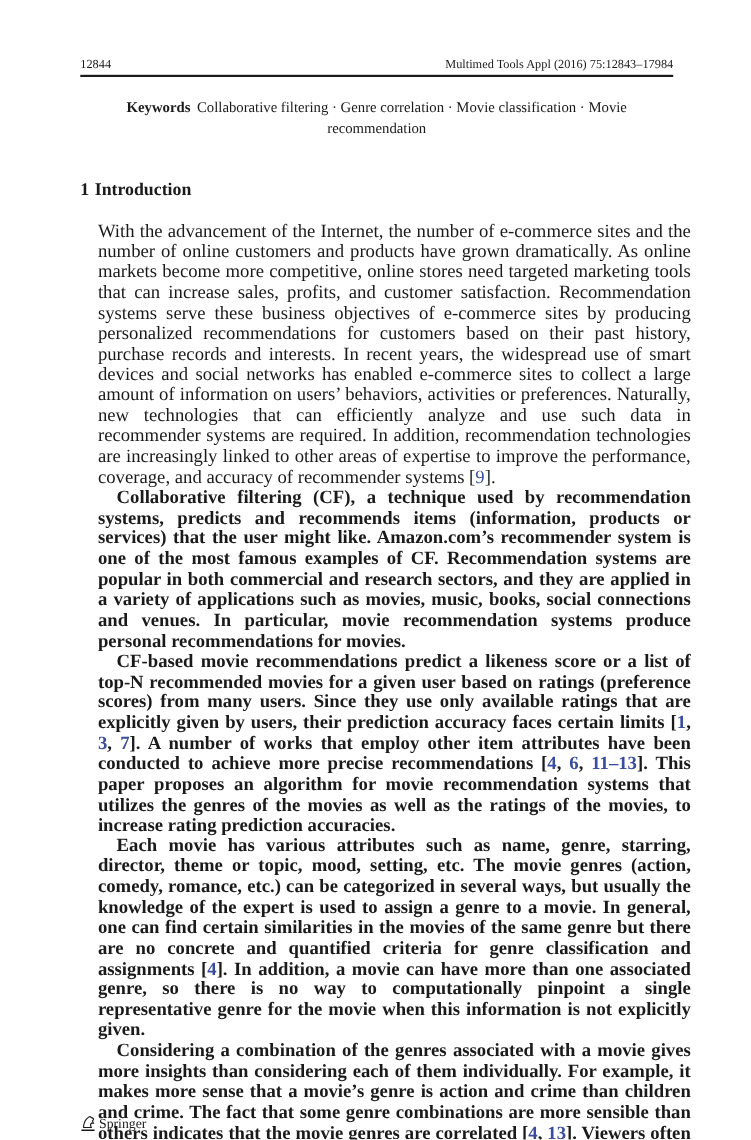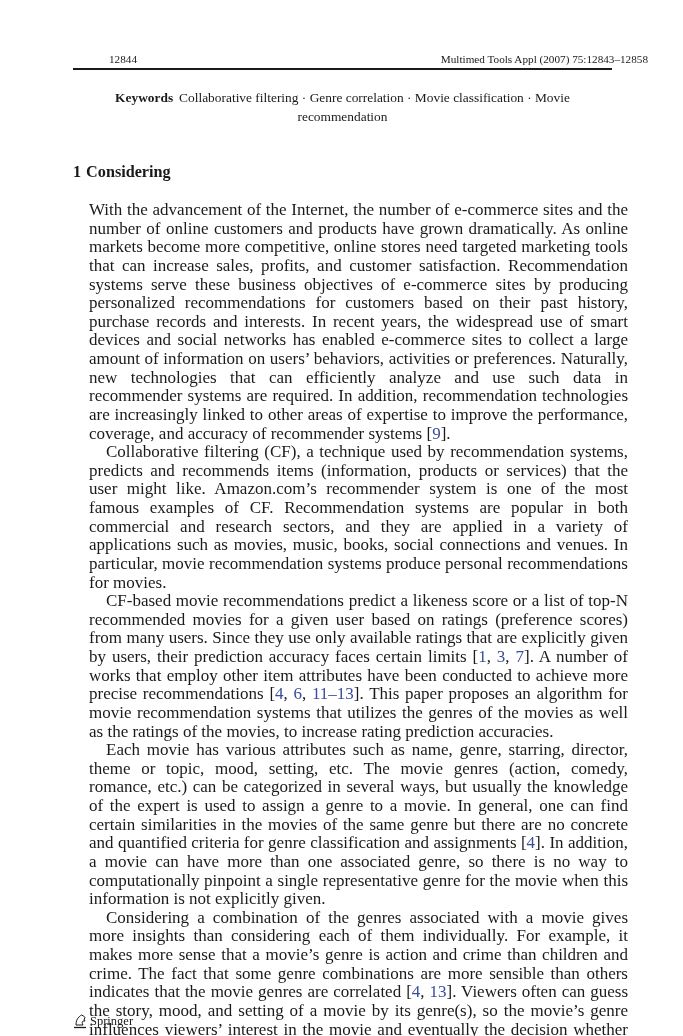--- a/index.html
+++ b/index.html
@@ -1,50 +1,50 @@
 <!DOCTYPE html>
 <html><head>
   <meta charset="utf-8">
   <style>
     html, body { margin: 0; padding: 0; background: #ffffff; }
     body { width: 683px; height: 1036px; position: relative; overflow: hidden;
       font-family: "Liberation Serif", "DejaVu Serif", serif; color: #1a1a1a; }
     .page { position: absolute; left: 73px; top: 0; width: 539px; }
     .running-head { position: absolute; top: 51px; left: 0; width: 539px; height: 16px;
-      font-size: 11.2px; line-height: 16px; margin-left: 36px; }
+      font-size: 11.2px; line-height: 16px; }
     .running-head .pno { position: absolute; left: 0; top: 0; }
     .running-head .journal { position: absolute; right: 0; top: 0; }
     .head-rule { position: absolute; top: 68px; left: 0; width: 539px; height: 2.4px; background: #1a1a1a; }
     .keywords { position: absolute; top: 89px; left: 0; width: 539px; font-size: 13.4px; line-height: 18.6px; text-align: center; }
     .keywords .kw-label { font-weight: bold; margin-right: 6px; }
     .section-title { position: absolute; top: 161px; left: 0; font-size: 16.2px; font-weight: bold; line-height: 22px; margin: 0; }
     .section-title .num { margin-right: 5px; }
     .body-text { position: absolute; top: 201px; left: 16px; width: 539px; font-size: 17px; line-height: 18.62px; }
     .body-text p { margin: 0; text-align: justify; text-align-last: left; }
-    .body-text p.indent { text-indent: 17px; }
+    .body-text p.indent { text-indent: 17px; font-weight: bold; }
     .cite { color: #3a4c9c; }
     .footer { position: absolute; top: 984px; left: 0; font-size: 12.5px; line-height: 18px; display: flex; align-items: center; margin-top: 28px; }
     .footer svg { margin-right: 3px; }
   </style>
 </head>
 <body>
 
 <div class="page">
   <div class="running-head">
     <span class="pno">12844</span>
-    <span class="journal">Multimed Tools Appl (2007) 75:12843–12858</span>
+    <span class="journal">Multimed Tools Appl (2016) 75:12843–17984</span>
   </div>
   <div class="head-rule"></div>
 
   <div class="keywords">
     <span class="kw-label">Keywords</span><span>Collaborative filtering · Genre correlation · Movie classification · Movie recommendation</span>
   </div>
 
   <h2 class="section-title">
-    <span class="num">1</span><span>Considering</span>
+    <span class="num">1</span><span>Introduction</span>
   </h2>
 
   <div class="body-text" id="body-text">
       <p class=""><span>With the advancement of the Internet, the number of e-commerce sites and the number of online customers and products have grown dramatically. As online markets become more competitive, online stores need targeted marketing tools that can increase sales, profits, and customer satisfaction. Recommendation systems serve these business objectives of e-commerce sites by producing personalized recommendations for customers based on their past history, purchase records and interests. In recent years, the widespread use of smart devices and social networks has enabled e-commerce sites to collect a large amount of information on users’ behaviors, activities or preferences. Naturally, new technologies that can efficiently analyze and use such data in recommender systems are required. In addition, recommendation technologies are increasingly linked to other areas of expertise to improve the performance, coverage, and accuracy of recommender systems [</span><span class="cite">9</span><span>].</span></p>
       <p class="indent"><span>Collaborative filtering (CF), a technique used by recommendation systems, predicts and recommends items (information, products or services) that the user might like. Amazon.com’s recommender system is one of the most famous examples of CF. Recommendation systems are popular in both commercial and research sectors, and they are applied in a variety of applications such as movies, music, books, social connections and venues. In particular, movie recommendation systems produce personal recommendations for movies.</span></p>
       <p class="indent"><span>CF-based movie recommendations predict a likeness score or a list of top-N recommended movies for a given user based on ratings (preference scores) from many users. Since they use only available ratings that are explicitly given by users, their prediction accuracy faces certain limits [</span><span class="cite">1</span><span>, </span><span class="cite">3</span><span>, </span><span class="cite">7</span><span>]. A number of works that employ other item attributes have been conducted to achieve more precise recommendations [</span><span class="cite">4</span><span>, </span><span class="cite">6</span><span>, </span><span class="cite">11–13</span><span>]. This paper proposes an algorithm for movie recommendation systems that utilizes the genres of the movies as well as the ratings of the movies, to increase rating prediction accuracies.</span></p>
       <p class="indent"><span>Each movie has various attributes such as name, genre, starring, director, theme or topic, mood, setting, etc. The movie genres (action, comedy, romance, etc.) can be categorized in several ways, but usually the knowledge of the expert is used to assign a genre to a movie. In general, one can find certain similarities in the movies of the same genre but there are no concrete and quantified criteria for genre classification and assignments [</span><span class="cite">4</span><span>]. In addition, a movie can have more than one associated genre, so there is no way to computationally pinpoint a single representative genre for the movie when this information is not explicitly given.</span></p>
       <p class="indent"><span>Considering a combination of the genres associated with a movie gives more insights than considering each of them individually. For example, it makes more sense that a movie’s genre is action and crime than children and crime. The fact that some genre combinations are more sensible than others indicates that the movie genres are correlated [</span><span class="cite">4</span><span>, </span><span class="cite">13</span><span>]. Viewers often can guess the story, mood, and setting of a movie by its genre(s), so the movie’s genre influences viewers’ interest in the movie and eventually the decision whether or not to watch it. Most people have at least one movie genre that they prefer. It is presumed that users who prefer action would likely enjoy the recommended action movies than users with other preferred genre choices [</span><span class="cite">4</span><span>].</span></p>
     </div>
 

